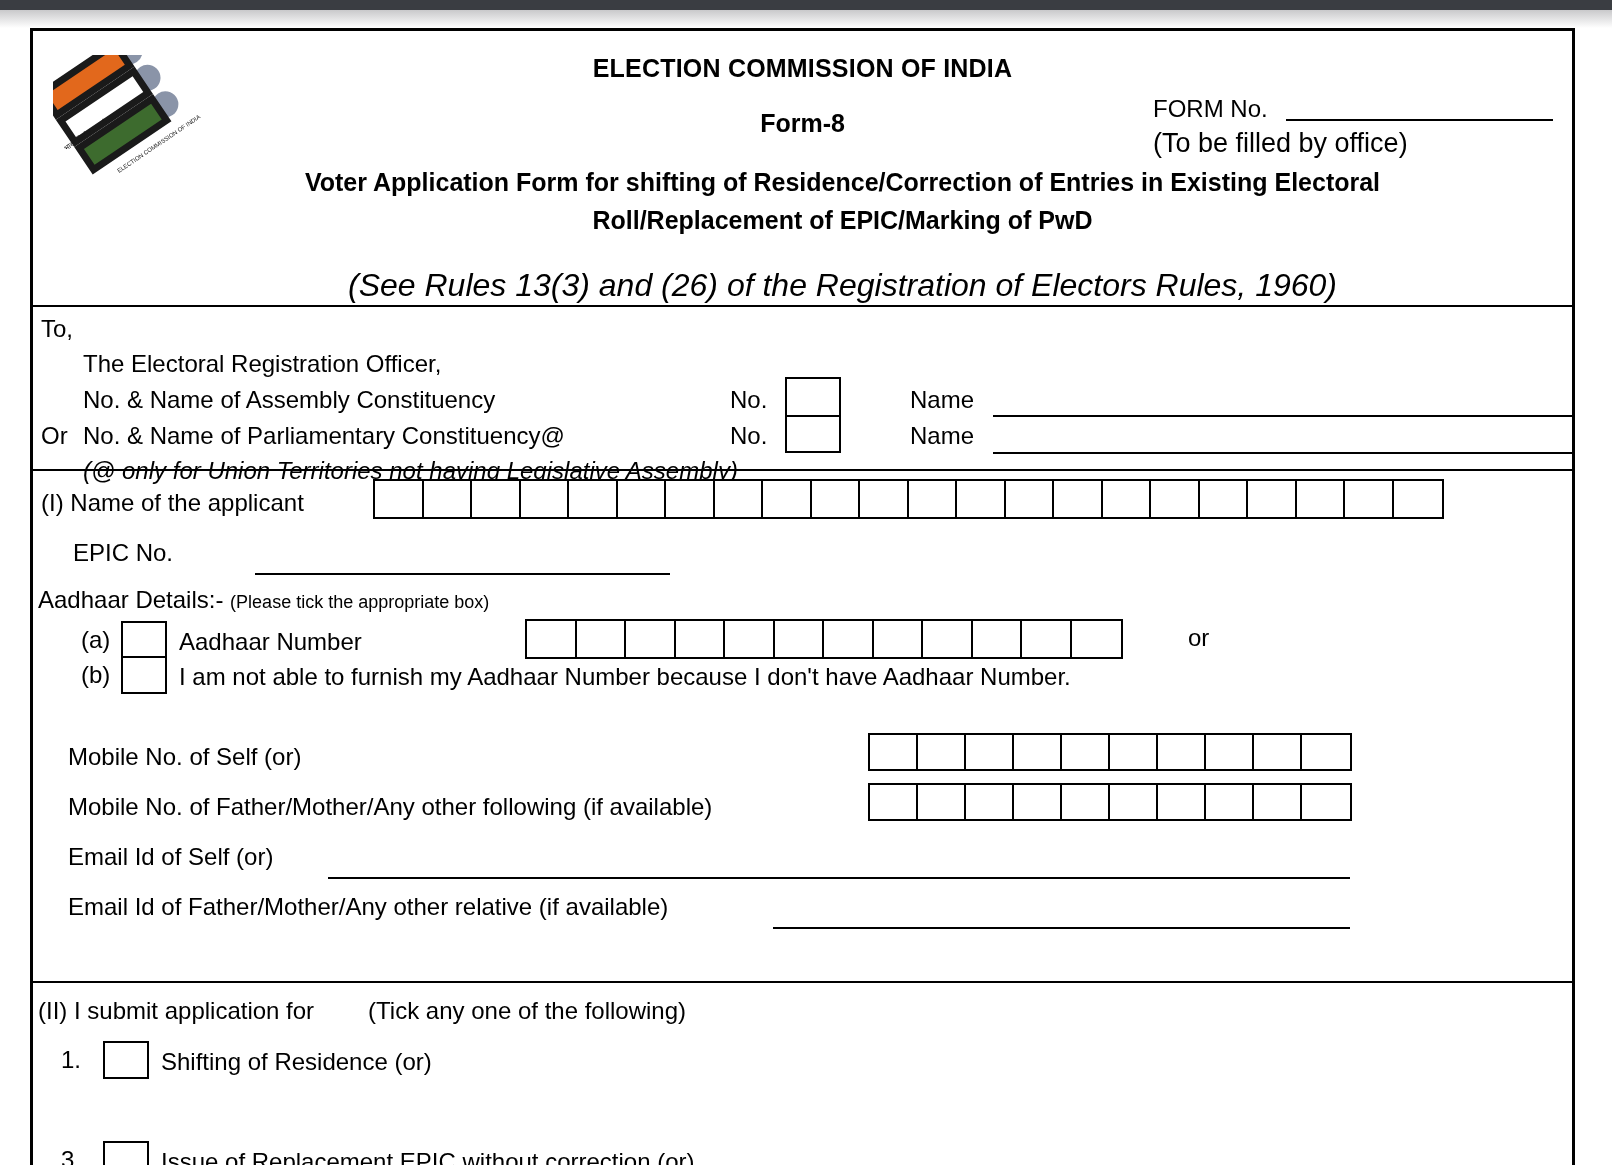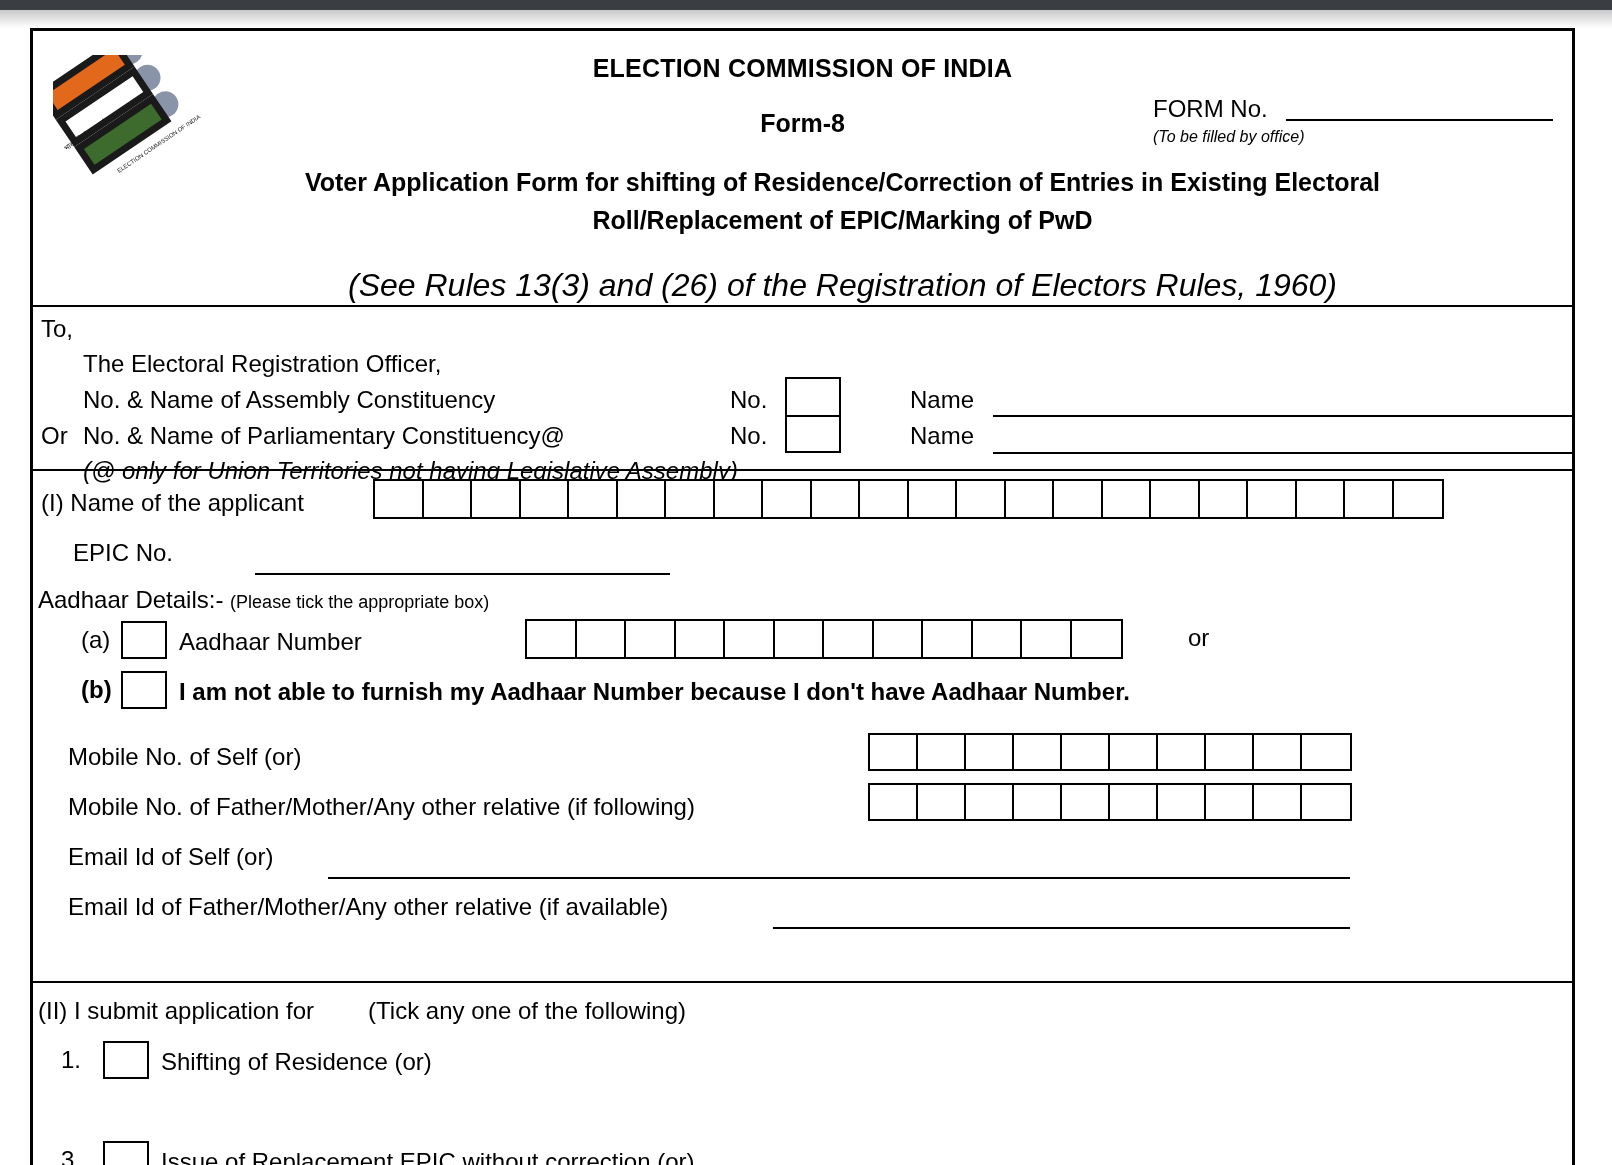--- a/index.html
+++ b/index.html
@@ -62,21 +62,21 @@
   }
   .formno-wrap {
     position: absolute; left: 1120px; top: 64px; width: 400px;
   }
   .formno-row { display: flex; align-items: flex-end; gap: 18px; }
   .formno-label { font-size: 24px; white-space: nowrap; }
   .formno-line {
     flex: 1; border-bottom: 2.5px solid #000; height: 22px; margin-bottom: 2px;
   }
   .formno-sub {
-    font-size: 16px; font-style: italic; margin-top: 5px;
+    font-size: 27px; margin-top: 5px;
   }
 
   .maintitle {
     position: absolute; left: 120px; right: 40px; top: 132px;
     text-align: center; font-weight: bold; font-size: 25px; line-height: 1.52;
   }
   .rules {
     position: absolute; left: 120px; right: 40px; top: 236px;
     text-align: center; font-style: italic; font-size: 32px;
   }
@@ -136,21 +136,21 @@
   .epic-label { position: absolute; left: 40px; top: 68px; }
   .epic-rule {
     position: absolute; left: 222px; top: 102px; width: 415px;
     border-bottom: 2.5px solid #000;
   }
 
   .aadhaar-head { position: absolute; left: 5px; top: 115px; text-align: center; }
   .aadhaar-head .small { font-size: 18px; }
 
   .row-a { position: absolute; left: 48px; top: 150px; }
-  .row-b { position: absolute; left: 48px; top: 200px; font-weight: bold; }
+  .row-b { position: absolute; left: 48px; top: 185px; }
   .opt-idx { display: inline-block; width: 40px; }
   .tickbox {
     display: inline-block; vertical-align: middle;
     width: 46px; height: 38px; border: 2.5px solid #000;
     margin: 0 12px 4px 0; background: #fff;
   }
   .opt-text { vertical-align: middle; margin-top: 40px; }
 
   .aadhaarcells { left: 492px; top: 148px; height: 40px; }
   .aadhaarcells > i { width: 49.5px; }
@@ -304,21 +304,21 @@
           <i></i>
           <i></i>
         </div>
     <div class="or-lab">or</div>
 
     <div class="row-b">
       <span class="opt-idx">(b)</span><span class="tickbox"></span><span class="opt-text">I am not able to furnish my Aadhaar Number because I don't have Aadhaar Number.</span>
     </div>
 
     <div class="ml1">Mobile No. of Self (or)</div>
-    <div class="ml2">Mobile No. of Father/Mother/Any other relative (if following)</div>
+    <div class="ml2">Mobile No. of Father/Mother/Any other following (if available)</div>
     <div class="ml3">Email Id of Self (or)</div>
     <div class="ml4">Email Id of Father/Mother/Any other relative (if available)</div>
 
     <div class="cellrow mobcells1">
           <i></i>
           <i></i>
           <i></i>
           <i></i>
           <i></i>
           <i></i>

